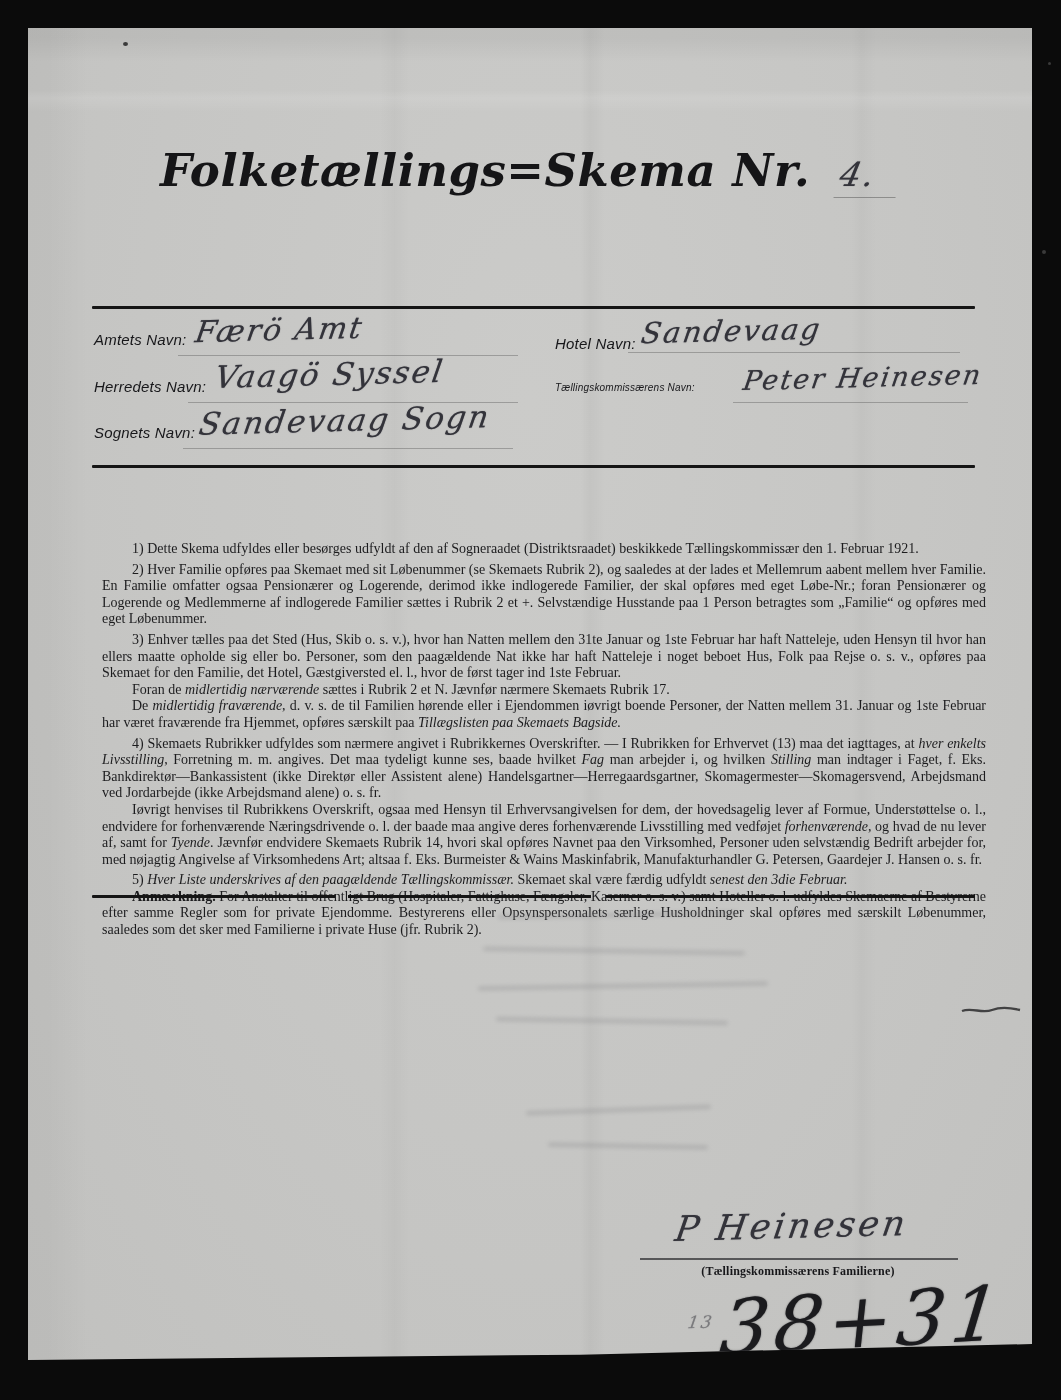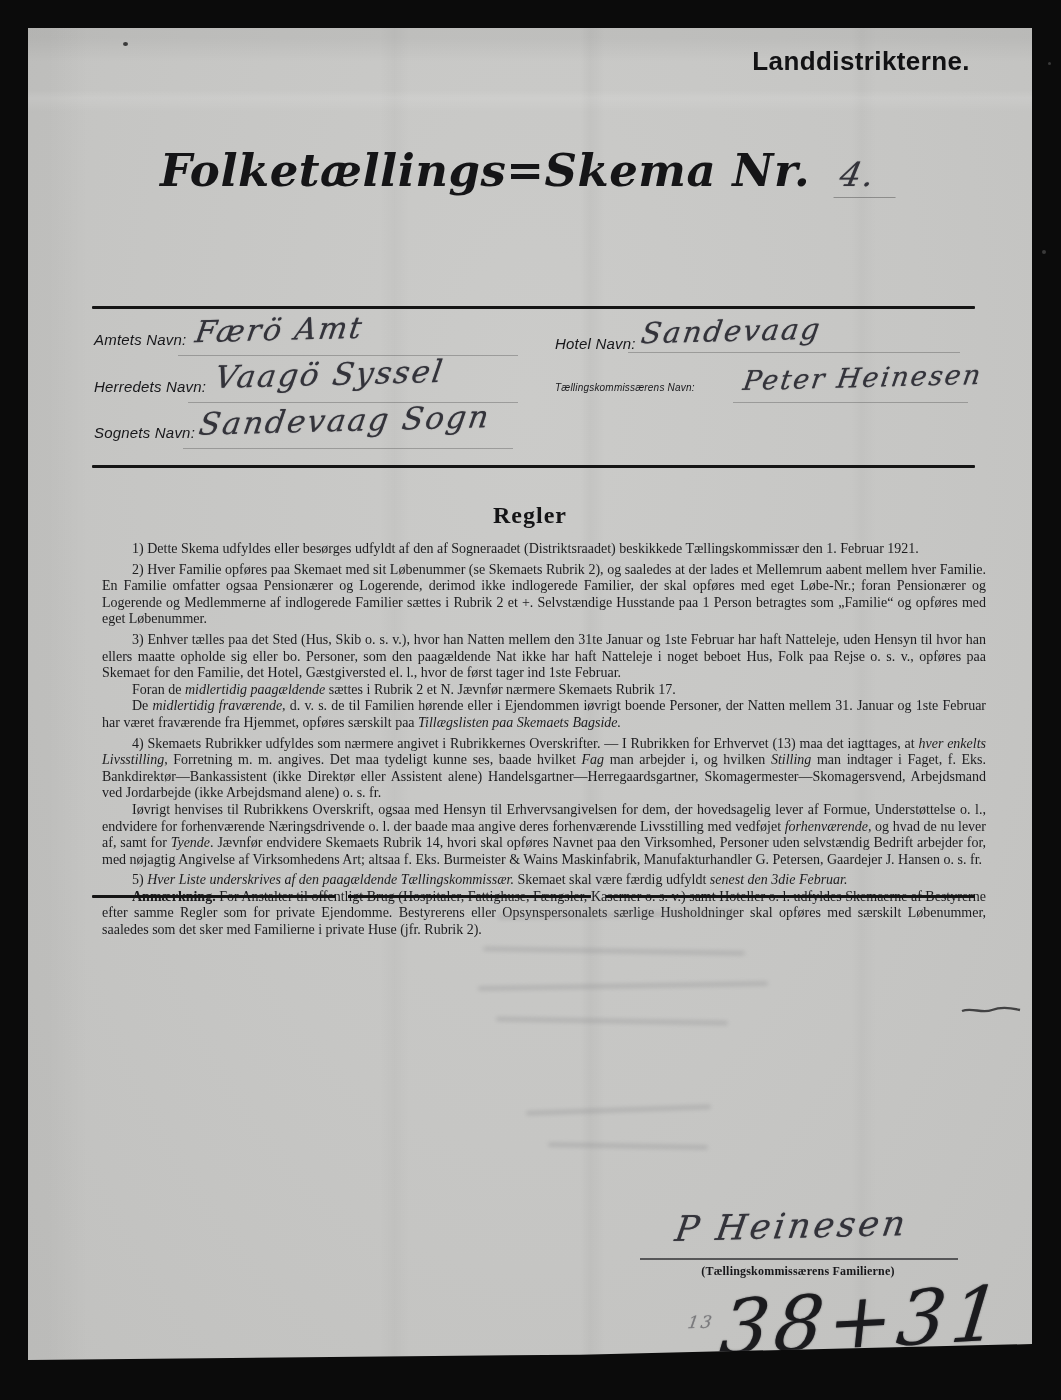--- a/index.html
+++ b/index.html
@@ -97,21 +97,20 @@
   .mark13{left:660px;top:1284px;font-size:17px;opacity:.5;}
   
   .ghost{position:absolute;height:4px;background:#808083;border-radius:2px;filter:blur(2px);opacity:.32;}
   .penmark{position:absolute;left:932px;top:974px;}
 </style>
 </head>
 <body>
 
 <div class="paper">
 
-  <div class="header-right">Landdistrikterne.</div>
 
   <div class="title-row">
     <span class="title-main">Folketællings=Skema Nr.</span>
     <span class="title-number hw" style="font-size:33px;transform:skewX(-12deg);">4.</span>
   </div>
 
   <div class="hline" style="left:64px;top:278px;width:883px;"></div>
 
   <div class="flabel" style="left:66px;top:303px;">Amtets Navn:</div>
   <div class="hw-block hw" style="left:168px;top:284px;font-size:30px;">Færö Amt</div>
@@ -128,26 +127,25 @@
   <div class="flabel" style="left:527px;top:307px;">Hotel Navn:</div>
   <div class="hw-block hw" style="left:614px;top:286px;font-size:29px;">Sandevaag</div>
   <div class="wline" style="left:600px;top:324px;width:332px;"></div>
 
   <div class="flabel small" style="left:527px;top:354px;">Tællingskommissærens Navn:</div>
   <div class="hw-block hw" style="left:716px;top:334px;font-size:27px;">Peter Heinesen</div>
   <div class="wline" style="left:705px;top:374px;width:235px;"></div>
 
   <div class="hline" style="left:64px;top:437px;width:883px;"></div>
 
-  <div class="rules-heading">Regler</div>
   <div class="rules">
       <p class="rule-par"><span>1) Dette Skema udfyldes eller besørges udfyldt af den af Sogneraadet (Distriktsraadet) beskikkede Tællingskommissær den 1. Februar 1921.</span></p>
       <p class="rule-par gap"><span>2) Hver Familie opføres paa Skemaet med sit Løbenummer (se Skemaets Rubrik 2), og saaledes at der lades et Mellemrum aabent mellem hver Familie.  En Familie omfatter ogsaa Pensionærer og Logerende, derimod ikke indlogerede Familier, der skal opføres med eget Løbe-Nr.; foran Pensionærer og Logerende og Medlemmerne af indlogerede Familier sættes i Rubrik 2 et +.  Selvstændige Husstande paa 1 Person betragtes som „Familie“ og opføres med eget Løbenummer.</span></p>
       <p class="rule-par gap"><span>3) Enhver tælles paa det Sted (Hus, Skib o. s. v.), hvor han Natten mellem den 31te Januar og 1ste Februar har haft Natteleje, uden Hensyn til hvor han ellers maatte opholde sig eller bo.  Personer, som den paagældende Nat ikke har haft Natteleje i noget beboet Hus, Folk paa Rejse o. s. v., opføres paa Skemaet for den Familie, det Hotel, Gæstgiversted el. l., hvor de først tager ind 1ste Februar.</span></p>
-      <p class="rule-par"><span>Foran de </span><span style="font-style: italic;">midlertidig paagældende</span><span> sættes i Rubrik 2 et N.  Jævnfør nærmere Skemaets Rubrik 17.</span></p>
+      <p class="rule-par"><span>Foran de </span><span style="font-style: italic;">midlertidig nærværende</span><span> sættes i Rubrik 2 et N.  Jævnfør nærmere Skemaets Rubrik 17.</span></p>
       <p class="rule-par"><span>De </span><span style="font-style: italic;">midlertidig fraværende</span><span>, d. v. s. de til Familien hørende eller i Ejendommen iøvrigt boende Personer, der Natten mellem 31. Januar og 1ste Februar har været fraværende fra Hjemmet, opføres særskilt paa </span><span style="font-style: italic;">Tillægslisten paa Skemaets Bagside.</span></p>
       <p class="rule-par gap"><span>4) Skemaets Rubrikker udfyldes som nærmere angivet i Rubrikkernes Overskrifter. — I Rubrikken for Erhvervet (13) maa det iagttages, at </span><span style="font-style: italic;">hver enkelts Livsstilling</span><span>, Forretning m. m. angives.  Det maa tydeligt kunne ses, baade hvilket </span><span style="font-style: italic;">Fag</span><span> man arbejder i, og hvilken </span><span style="font-style: italic;">Stilling</span><span> man indtager i Faget, f. Eks. Bankdirektør—Bankassistent (ikke Direktør eller Assistent alene) Handelsgartner—Herregaardsgartner, Skomagermester—Skomagersvend, Arbejdsmand ved Jordarbejde (ikke Arbejdsmand alene) o. s. fr.</span></p>
       <p class="rule-par"><span>Iøvrigt henvises til Rubrikkens Overskrift, ogsaa med Hensyn til Erhvervsangivelsen for dem, der hovedsagelig lever af Formue, Understøttelse o. l., endvidere for forhenværende Næringsdrivende o. l. der baade maa angive deres forhenværende Livsstilling med vedføjet </span><span style="font-style: italic;">forhenværende</span><span>, og hvad de nu lever af, samt for </span><span style="font-style: italic;">Tyende</span><span>.  Jævnfør endvidere Skemaets Rubrik 14, hvori skal opføres Navnet paa den Virksomhed, Personer uden selvstændig Bedrift arbejder for, med nøjagtig Angivelse af Virksomhedens Art; altsaa f. Eks. Burmeister &amp; Wains Maskinfabrik, Manufakturhandler G. Petersen, Gaardejer J. Hansen o. s. fr.</span></p>
       <p class="rule-par gap"><span>5) </span><span style="font-style: italic;">Hver Liste underskrives af den paagældende Tællingskommissær.</span><span>  Skemaet skal være færdig udfyldt </span><span style="font-style: italic;">senest den 3die Februar.</span></p>
       <p class="rule-par"><span style="font-weight: bold;">Anmærkning.</span><span>  For Anstalter til offentligt Brug (Hospitaler, Fattighuse, Fængsler, Kaserner o. s. v.) samt Hoteller o. l. udfyldes Skemaerne af Bestyrerne efter samme Regler som for private Ejendomme.  Bestyrerens eller Opsynspersonalets særlige Husholdninger skal opføres med særskilt Løbenummer, saaledes som det sker med Familierne i private Huse (jfr. Rubrik 2).</span></p>
     </div>
 
   <div class="hline broken" style="left:64px;top:867px;width:883px;"></div>
 
   <div class="ghost" style="left:470px;top:885px;width:240px;transform:rotate(-1deg);"></div>

